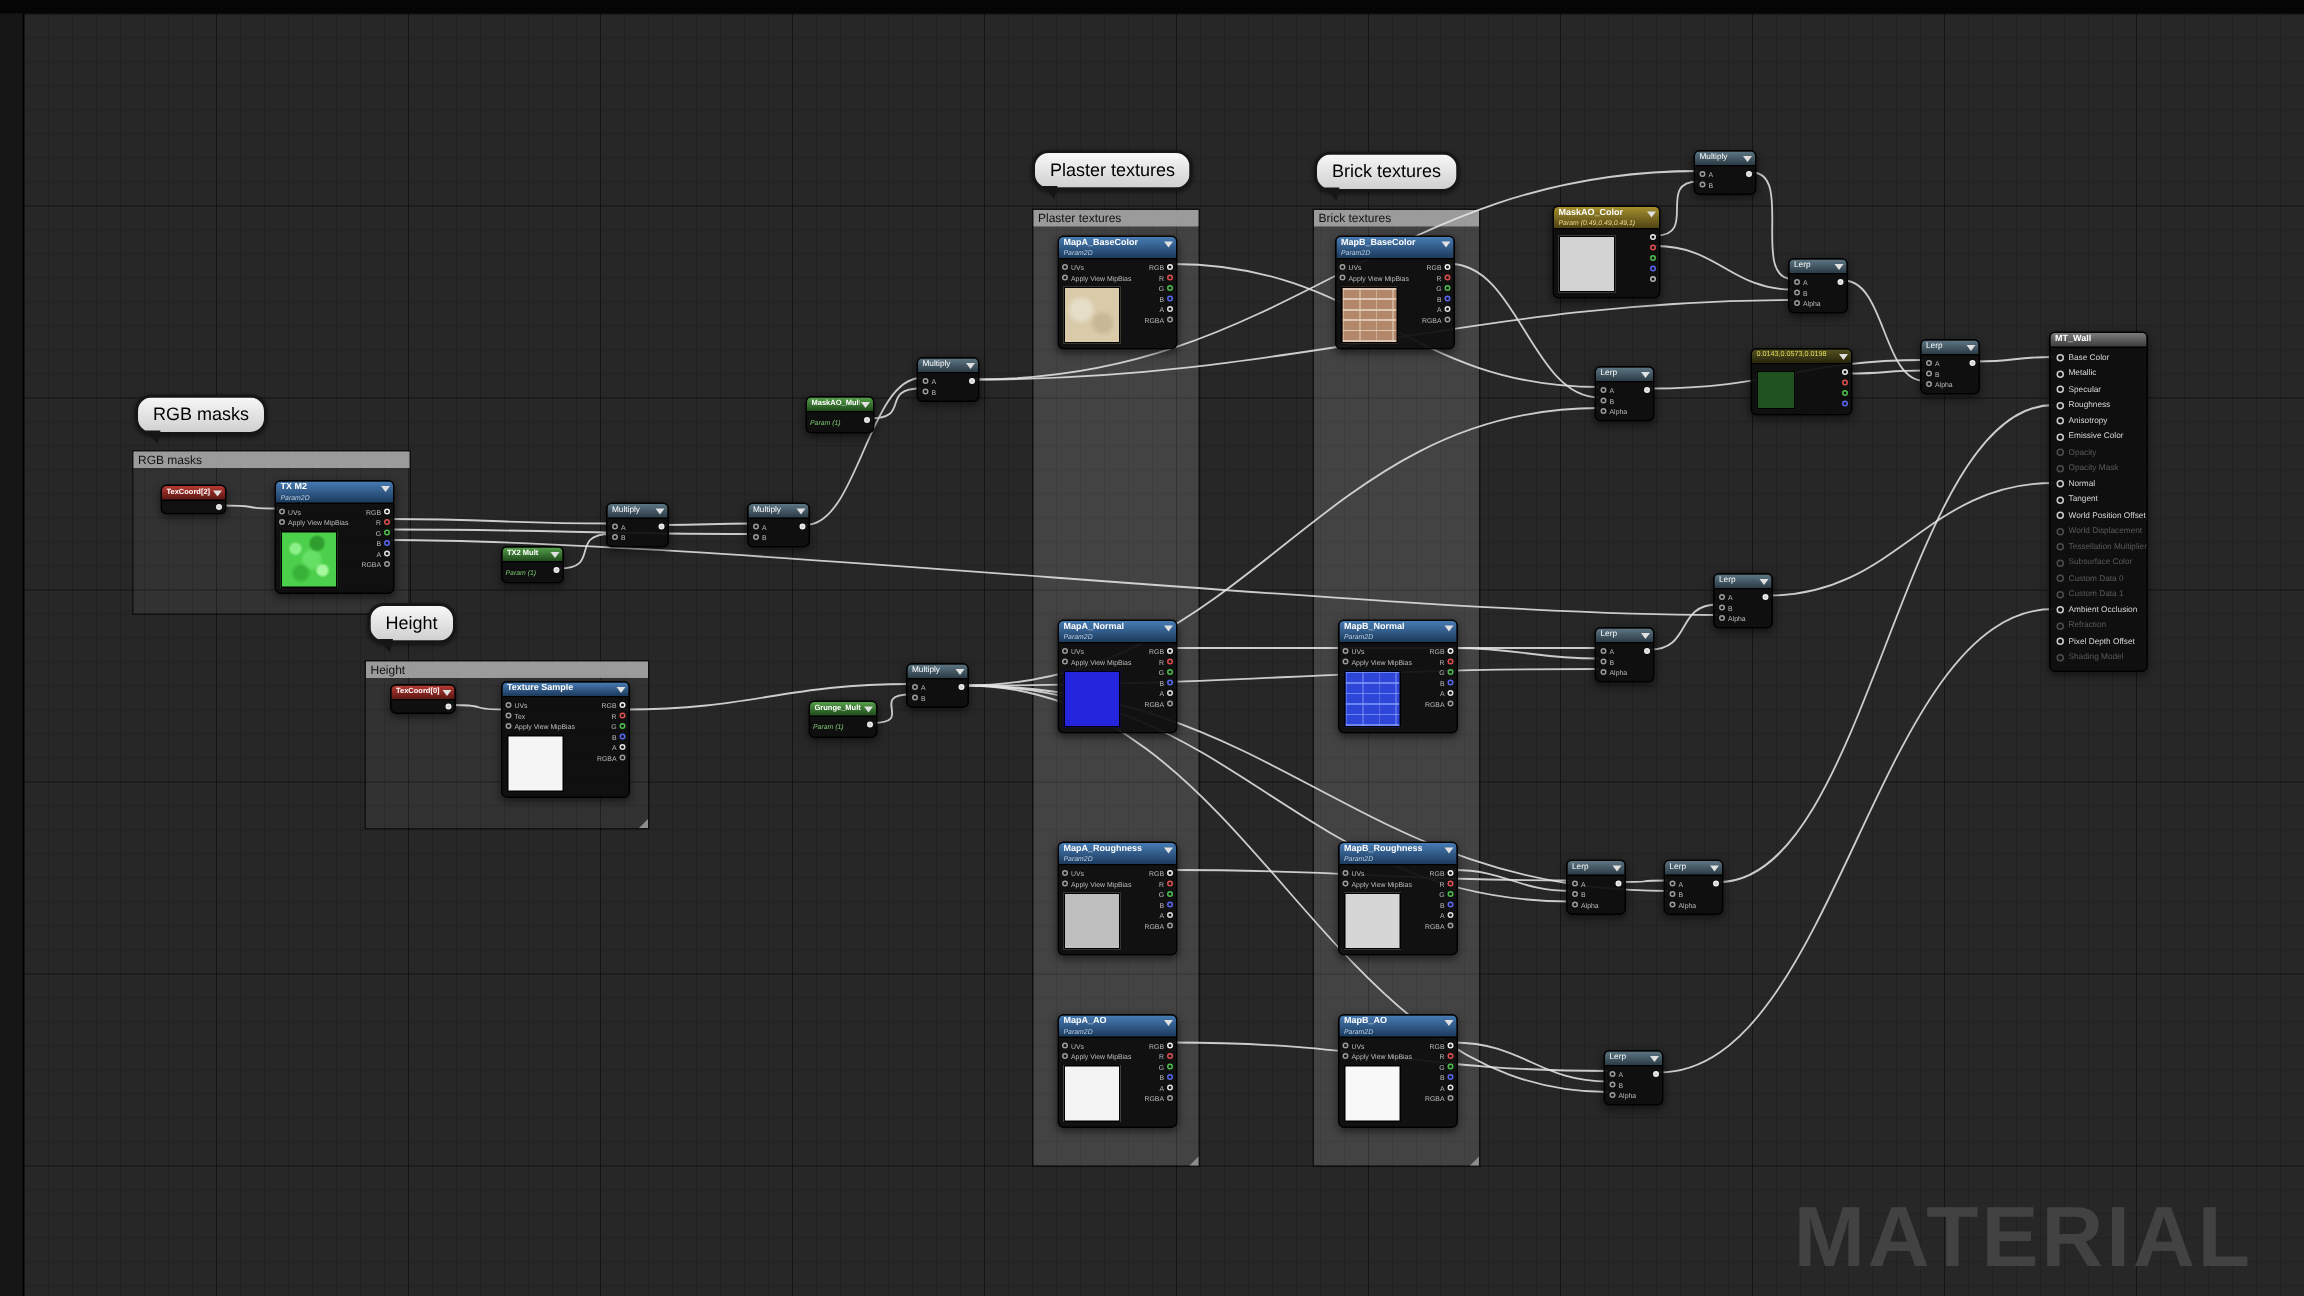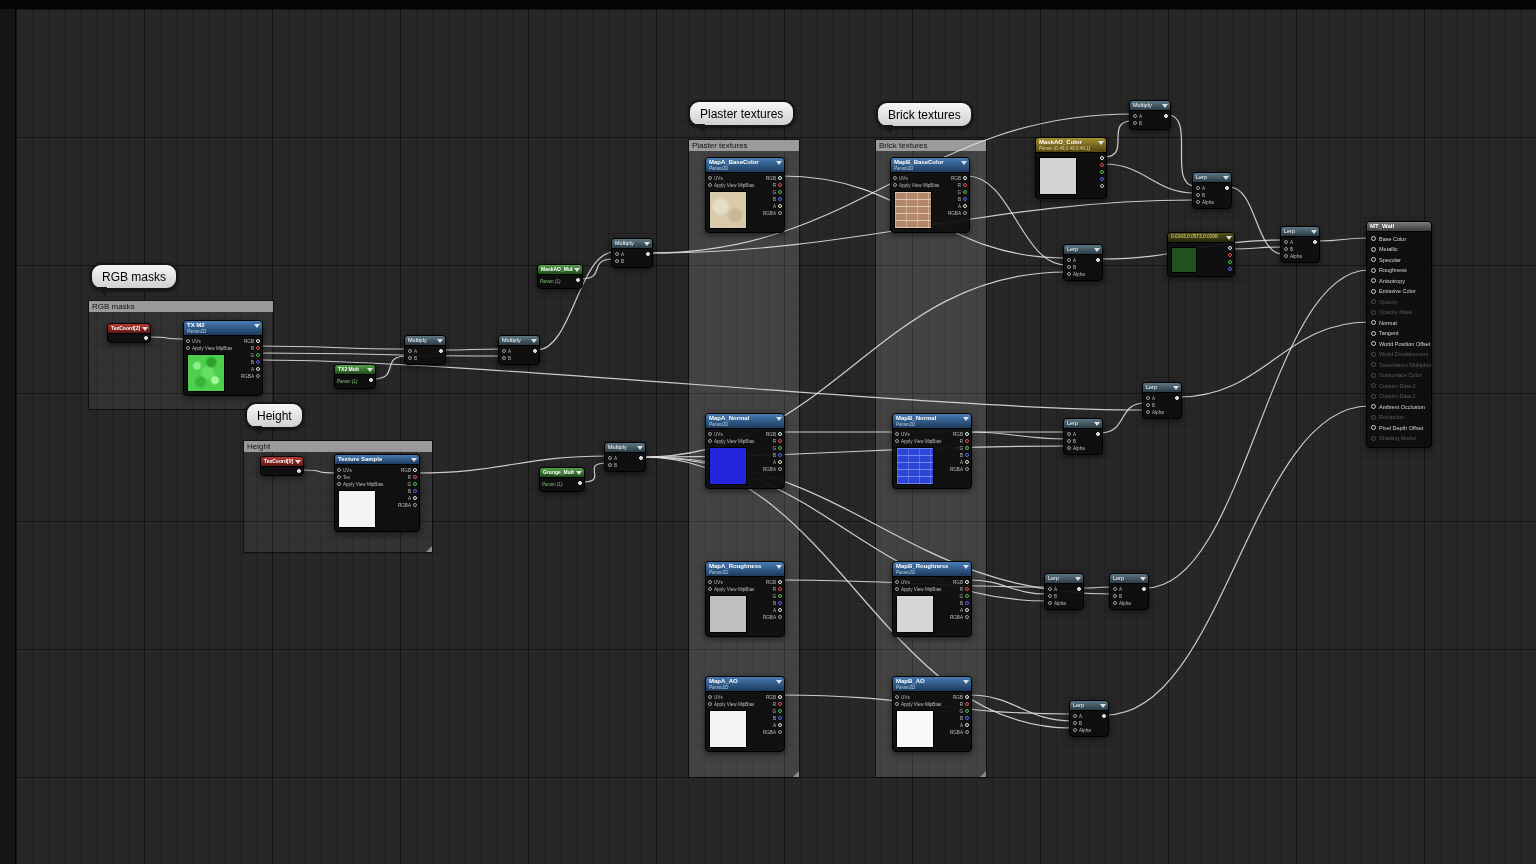--- a/index.html
+++ b/index.html
@@ -94,20 +94,21 @@
     radial-gradient(circle at 30% 40%,rgba(255,255,255,.35) 0 6px,transparent 10px),
     radial-gradient(circle at 70% 65%,rgba(160,140,110,.3) 0 5px,transparent 9px)}
 </style>
 </head>
 <body>
 
 <div id="stage">
   <div id="topbar"></div>
   <div id="leftbar"></div>
   <div id="grid"></div>
+  <div id="watermark">MATERIAL</div>
   <div id="comments-layer">
       <div class="comment" style="left: 88px; top: 300px; width: 186px; height: 110px;">
         <div class="comment-header">
           <span class="comment-title">RGB masks</span>
         </div>
         <div class="comment-body"></div>
         <div class="comment-resize"></div>
       </div>
       <div class="comment" style="left: 243px; top: 440px; width: 190px; height: 113px;">
         <div class="comment-header">

